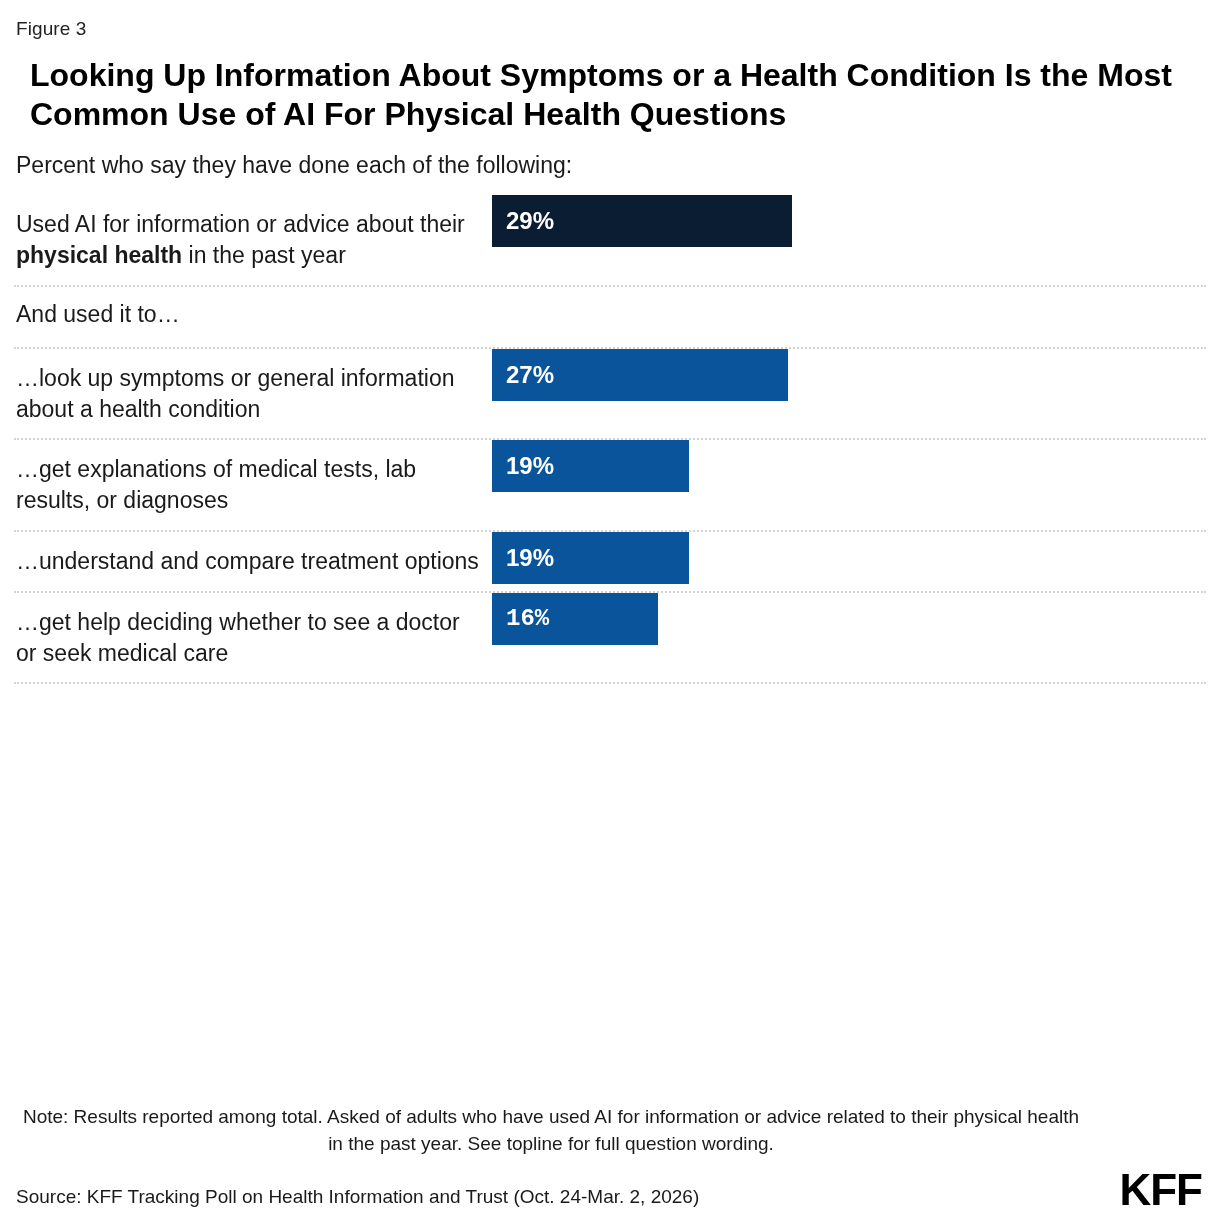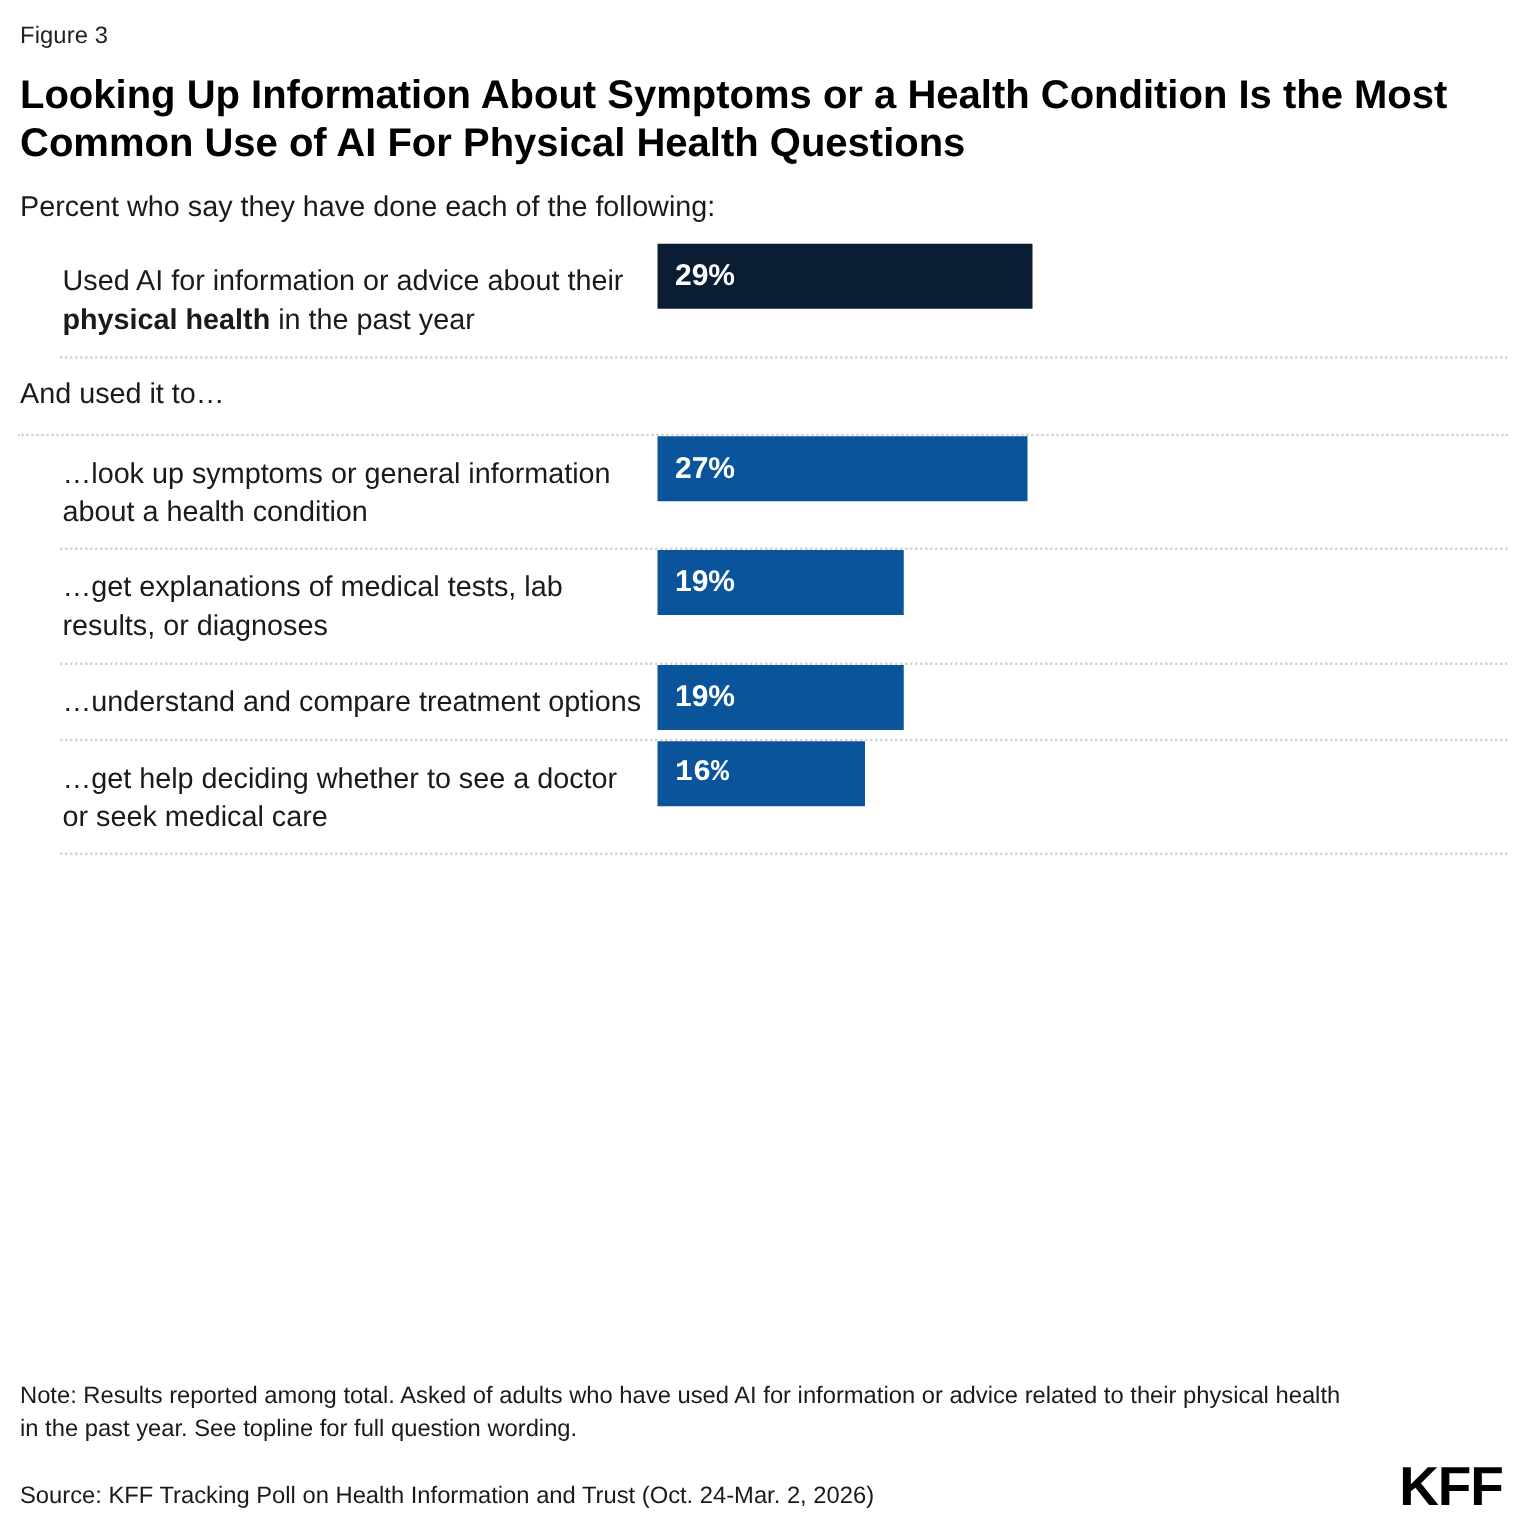--- a/index.html
+++ b/index.html
@@ -25,40 +25,39 @@
     font-size: 19px;
     color: #222222;
     margin: 0 0 16px 2px;
     letter-spacing: 0.1px;
   }
   .chart-title {
     font-size: 32px;
     font-weight: bold;
     line-height: 1.22;
     color: #000000;
-    margin: 0 0 10px 2px;
+    margin: 0 0 10px 16px;
     max-width: 1180px;
   }
   .chart-subtitle {
     font-size: 23px;
     color: #1a1a1a;
     margin: 18px 0 16px 2px;
   }
   .rows {
     margin: 0;
     padding: 0;
   }
   .row {
     position: relative;
     display: flex;
     align-items: flex-end;
     border-bottom: 2px dotted #d4d4d4;
     min-height: 60px;
     box-sizing: border-box;
-    margin-left: 34px;
   }
   .row-label {
     width: 478px;
     flex: 0 0 478px;
     box-sizing: border-box;
     padding: 14px 10px 14px 2px;
     font-size: 23px;
     line-height: 1.34;
     color: #1a1a1a;
   }
@@ -102,20 +101,21 @@
     left: 14px;
     right: 14px;
     bottom: 16px;
   }
   .note {
     font-size: 19px;
     line-height: 1.42;
     color: #1a1a1a;
     margin: 0 0 14px 2px;
     max-width: 1070px;
+    text-align: center;
   }
   .source-row {
     display: flex;
     align-items: flex-end;
     justify-content: space-between;
   }
   .source {
     font-size: 19px;
     color: #1a1a1a;
     margin-left: 2px;

